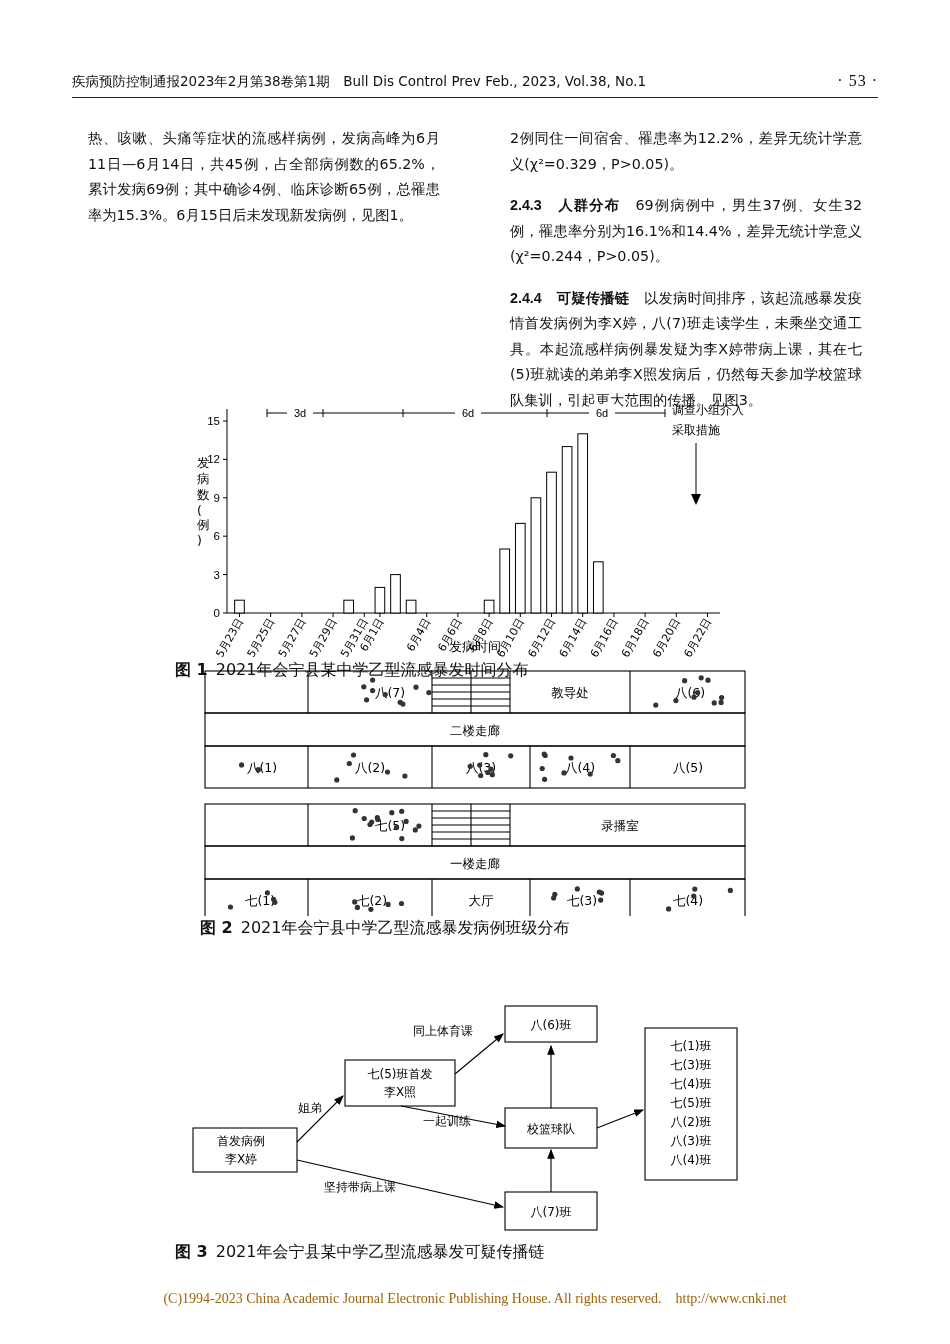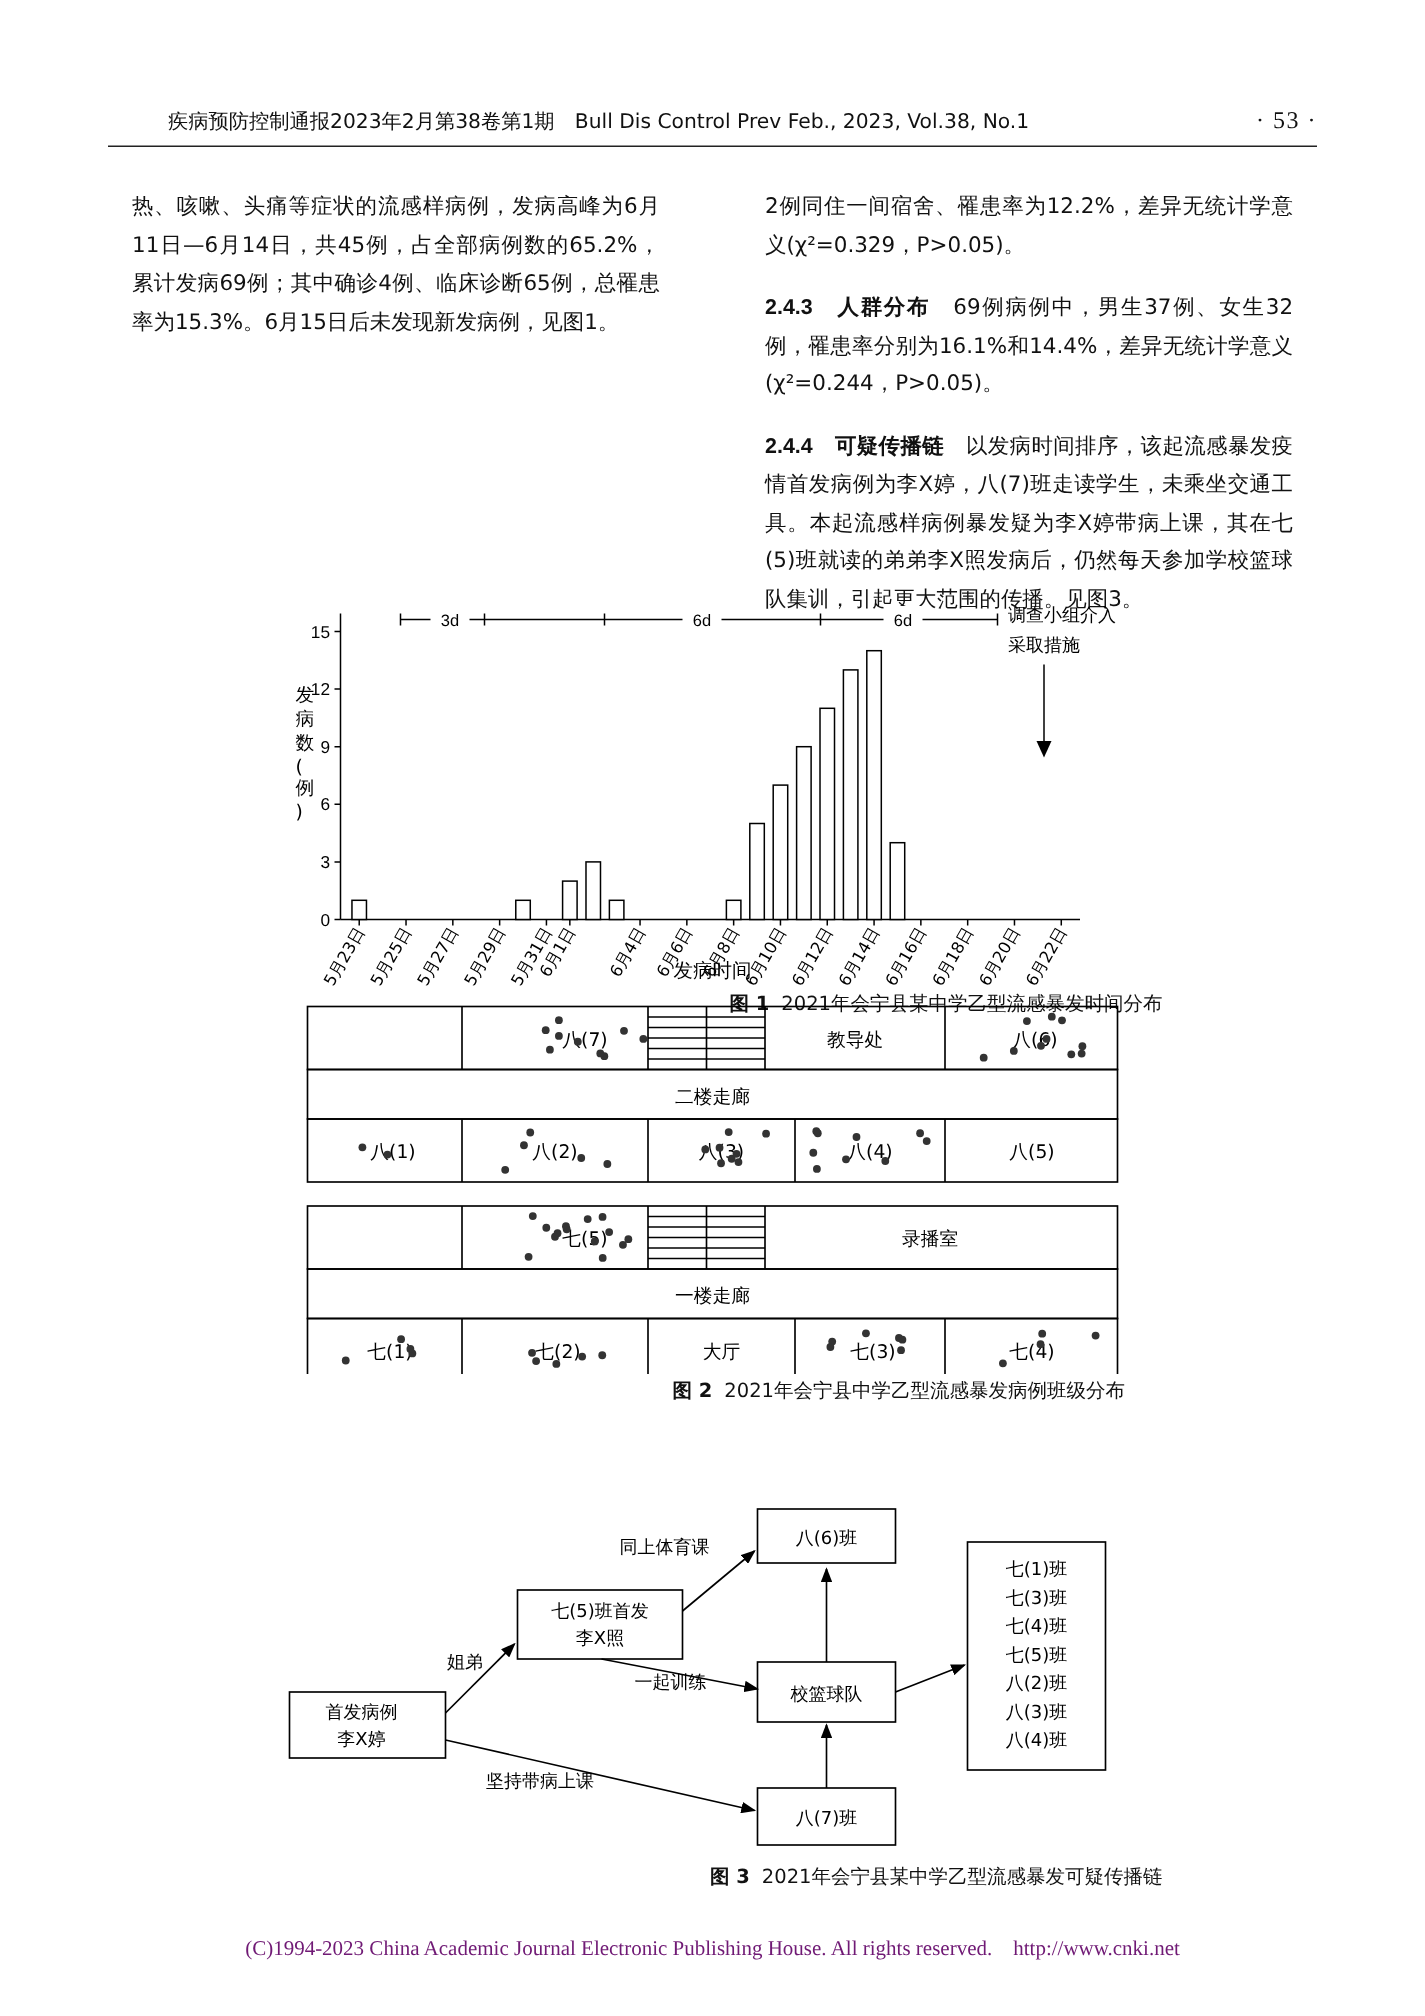--- a/index.html
+++ b/index.html
@@ -30,38 +30,38 @@
   }
   .col-l{position:absolute;left:0;top:0;}
   .col-r{position:absolute;left:422px;top:0;}
   .col p{margin:16px;}
   .hd{font-family:"Liberation Sans", sans-serif;font-weight:bold;}
 
   
   .fig1{position:absolute;left:175px;top:395px;width:600px;height:270px;}
   .fig1 svg{display:block;}
   .figcap{
-    position:absolute;text-align:right;width:100%;
-    font-size:13px;font-family:"Liberation Sans", sans-serif;
+    position:absolute;text-align:left;width:100%;
+    font-size:16px;font-family:"Liberation Sans", sans-serif;
   }
   .capnum{font-weight:bold;margin-right:8px;}
 
   
   .fig2{position:absolute;left:200px;top:666px;width:550px;height:255px;}
   .fig2 svg{display:block;}
 
   
   .fig3{position:absolute;left:175px;top:1000px;width:600px;height:248px;}
   .fig3 svg{display:block;}
 
   .footer{
     position:absolute;left:0;top:1290px;width:950px;text-align:center;
-    font-size:14px;color:#701a75;font-family:"Liberation Serif", serif;
+    font-size:14px;color:#a16207;font-family:"Liberation Serif", serif;
   }
-  .zhcn{font-family:"DejaVu Sans", sans-serif;margin-left:40px;}
+  .zhcn{font-family:"DejaVu Sans", sans-serif;}
   text{font-family:"Liberation Sans", sans-serif;}
   .zh{font-family:"DejaVu Sans", sans-serif;}
 </style>
 </head>
 <body>
 
 <div class="page">
 
   <div class="header">
     <span class="h-left zhcn">疾病预防控制通报2023年2月第38卷第1期　Bull Dis Control Prev Feb., 2023, Vol.38, No.1</span>

